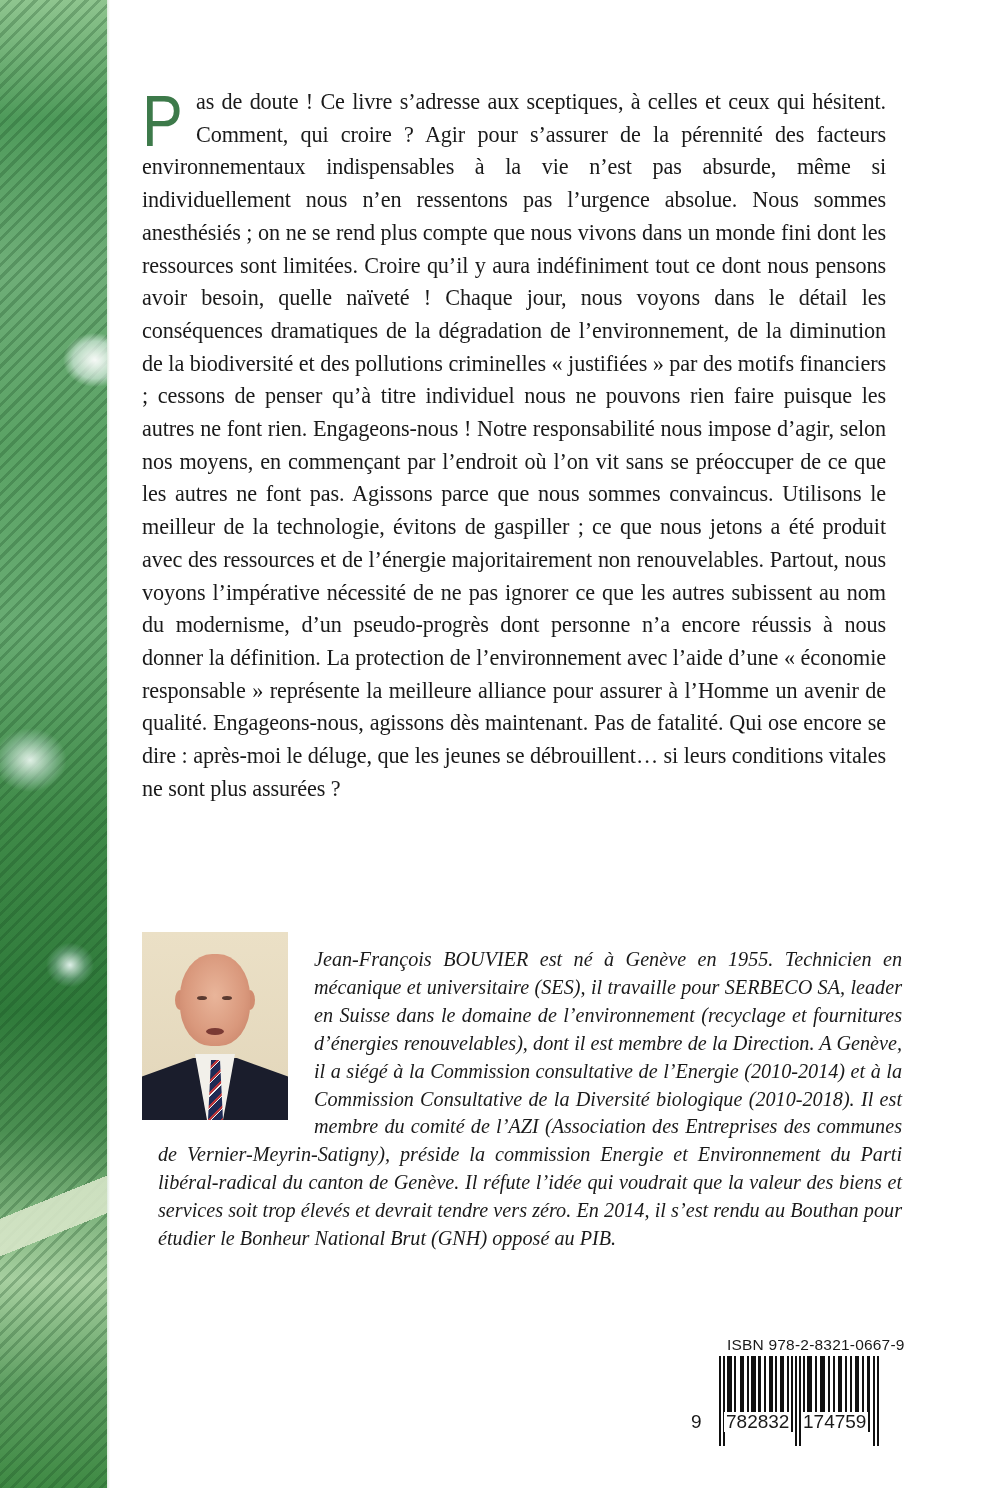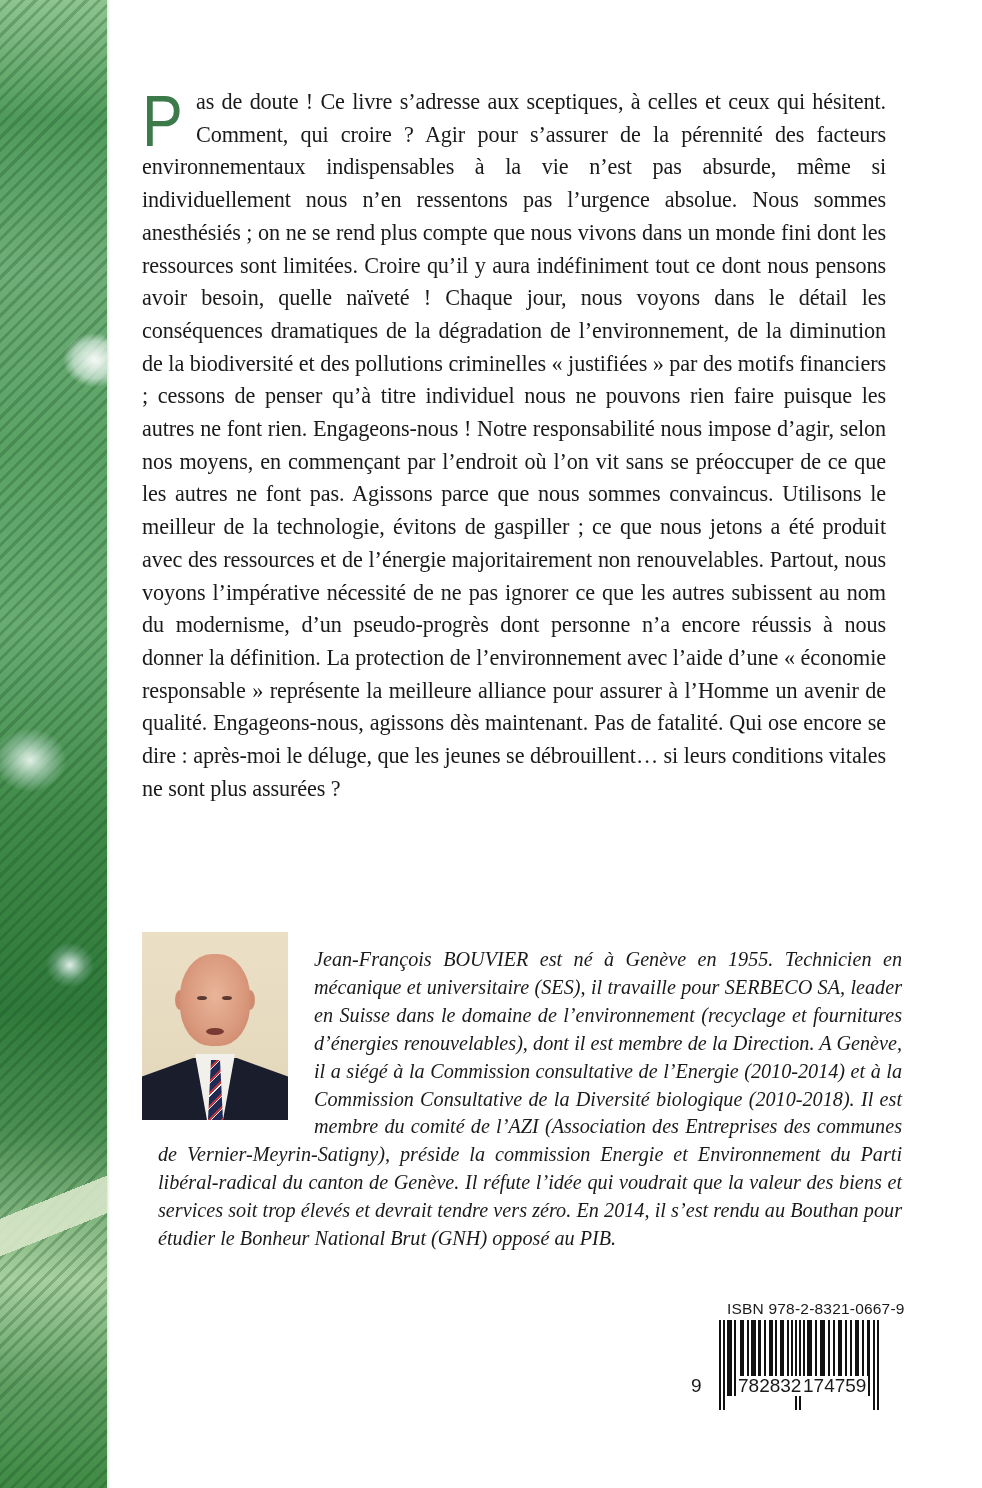--- a/index.html
+++ b/index.html
@@ -67,21 +67,21 @@
     position:absolute; left: 66px; top: 128px; width: 15px; height: 60px;
     background: repeating-linear-gradient(135deg, #1f2a55 0 6px, #b8343a 6px 8px, #f0f0f0 8px 9px);
     clip-path: polygon(20% 0, 80% 0, 100% 100%, 0 100%);
   }
   .bio {
     position: absolute; left: 142px; top: 930px; width: 744px;
     font-style: italic; font-size: 20.2px; line-height: 27.9px;
     text-align: justify; text-align-last: left; margin: 16px;
   }
   .bio .float-spacer { float: left; width: 156px; height: 193px; }
-  .barcode-wrap { position: absolute; left: 695px; top: 1300px; width: 192px; height: 115px; text-align: right; }
+  .barcode-wrap { position: absolute; left: 695px; top: 1336px; width: 192px; height: 115px; text-align: right; }
   .isbn-label {
     position:absolute; left: 32px; top: 0; font-family: "Liberation Sans", "DejaVu Sans", sans-serif;
     font-size: 15.5px; letter-spacing: 0.2px; white-space: nowrap;
   }
   .bars { position:absolute; left: 12px; top: 20px; width: 180px; height: 90px; }
   .bar-digits {
     position:absolute; top: 76px; font-family: "Liberation Sans", "DejaVu Sans", sans-serif;
     font-size: 19px; background: #fff; padding: 0 2px; line-height: 20px; white-space: nowrap;
   }
 </style>
@@ -138,15 +138,15 @@
         <rect x="138" y="0" width="2" height="76"></rect>
       <rect x="143" y="0" width="2" height="76"></rect>
         <rect x="148" y="0" width="4" height="76"></rect>
       <rect x="155" y="0" width="2" height="76"></rect>
         <rect x="160" y="0" width="3" height="76"></rect>
       <rect x="166" y="0" width="2" height="90"></rect>
         <rect x="170" y="0" width="2" height="90"></rect>
     </g>
   </svg>
   <div class="bar-digits" style="left:-6px;">9</div>
-  <div class="bar-digits" style="left:29px;margin-left:12px;">782832</div>
+  <div class="bar-digits" style="left:29px;">782832</div>
   <div class="bar-digits" style="left:106px;">174759</div>
 </div>
 
 </body></html>

